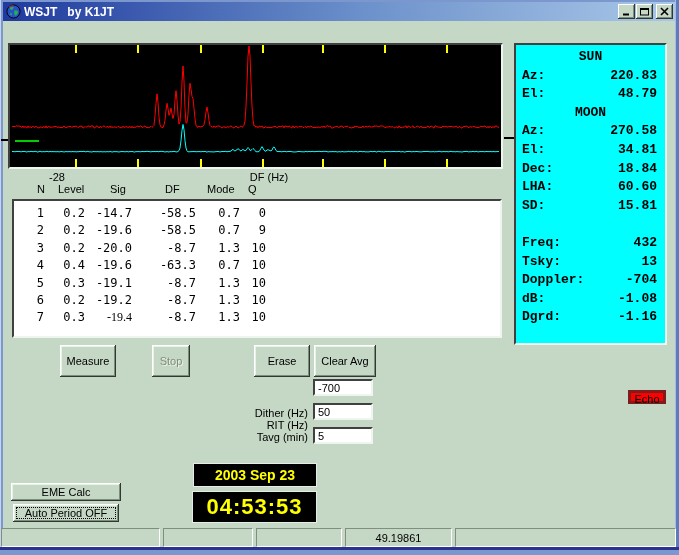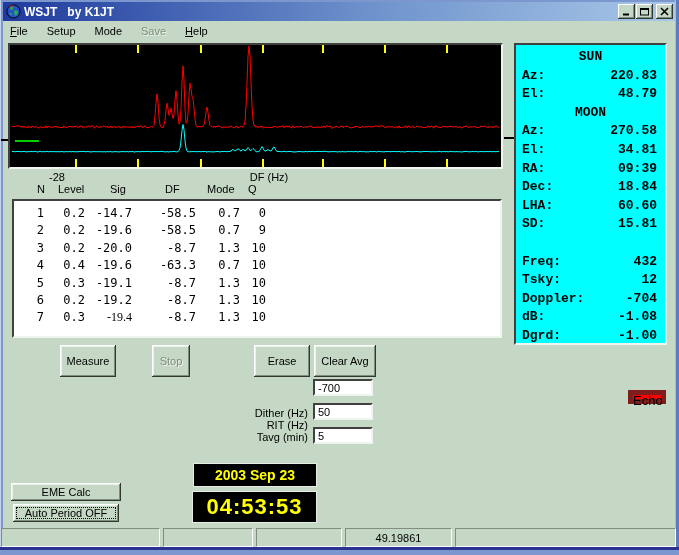--- a/index.html
+++ b/index.html
@@ -91,22 +91,22 @@
     border:2px solid; border-color:#404040 #eef4ee #eef4ee #404040;
     font-family:"Liberation Sans", sans-serif; font-size:11px; padding-left:3px; color:#000;
   }
   .fl-rit    { left:226px; top:381px;margin-top:36px; }  .fi-rit    { left:313px; top:379px; }
   .fl-dither { left:226px; top:405px; }  .fi-dither { left:313px; top:403px; }
   .fl-tavg   { left:226px; top:429px; }  .fi-tavg   { left:313px; top:427px; }
 
   
   .echo-badge {
     position:absolute; left:628px; top:390px; width:38px; height:14px;
-    background:#ff0000; border:5px solid #7f1d1d; color:#000;
-    font-size:13px; text-align:center; line-height:12px;
+    background:#ff0000; border:3px solid #7f1d1d; color:#000;
+    font-size:11px; text-align:center; line-height:12px;
   }
 
   
   .date-display {
     position:absolute; left:193px; top:463px; width:124px; height:24px;
     background:#000; border:1px solid #e6ede6;
     color:#ffff00; font-weight:bold; font-size:14px;
     display:flex; align-items:center; justify-content:center;
   }
   .time-display {
@@ -166,27 +166,20 @@
           <rect x="1.5" y="1" width="8" height="2" fill="#000"></rect>
         </svg>
     </div>
     <div class="winbtn close">
       <svg width="9" height="9" viewBox="0 0 9 9">
           <path d="M1 1 L8 8 M8 1 L1 8" stroke="#000" stroke-width="1.6"></path>
         </svg>
     </div>
   </div>
 
-  <div class="menubar">
-      <span class="menu-item uf">File</span>
-      <span class="menu-item">Setup</span>
-      <span class="menu-item">Mode</span>
-      <span class="menu-item dis">Save</span>
-      <span class="menu-item uf">Help</span>
-    </div>
 
   <div class="spectrum-box">
     <svg id="spectrum-svg" width="491" height="122">
         <rect x="65" y="0" width="2" height="8" fill="#ffff00"></rect>
         <rect x="65" y="114" width="2" height="8" fill="#ffff00"></rect>
         <rect x="127" y="0" width="2" height="8" fill="#ffff00"></rect>
         <rect x="127" y="114" width="2" height="8" fill="#ffff00"></rect>
         <rect x="190" y="0" width="2" height="8" fill="#ffff00"></rect>
         <rect x="190" y="114" width="2" height="8" fill="#ffff00"></rect>
         <rect x="252" y="0" width="2" height="8" fill="#ffff00"></rect>
@@ -258,55 +251,51 @@
       <div class="astro-h">MOON</div>
       <div class="astro-row">
         <span>Az:</span>
         <span>270.58</span>
       </div>
       <div class="astro-row">
         <span>El:</span>
         <span>34.81</span>
       </div>
       <div class="astro-row">
-        <span>RA:</span>
-        <span>09:39</span>
-      </div>
-      <div class="astro-row">
         <span>Dec:</span>
         <span>18.84</span>
       </div>
       <div class="astro-row">
         <span>LHA:</span>
         <span>60.60</span>
       </div>
       <div class="astro-row">
         <span>SD:</span>
         <span>15.81</span>
       </div>
       <div class="astro-blank"></div>
       <div class="astro-row">
         <span>Freq:</span>
         <span>432</span>
       </div>
       <div class="astro-row">
         <span>Tsky:</span>
-        <span>12</span>
+        <span>13</span>
       </div>
       <div class="astro-row">
         <span>Doppler:</span>
         <span>-704</span>
       </div>
       <div class="astro-row">
         <span>dB:</span>
         <span>-1.08</span>
       </div>
       <div class="astro-row">
         <span>Dgrd:</span>
-        <span>-1.00</span>
+        <span>-1.16</span>
       </div>
     </div>
 
   <div class="statusbar">
       <div class="spanel" style="left: 1px; width: 159px;"></div>
       <div class="spanel" style="left: 163px; width: 90px;"></div>
       <div class="spanel" style="left: 256px; width: 86px;"></div>
       <div class="spanel" style="left: 345px; width: 107px;">49.19861</div>
       <div class="spanel" style="left: 455px; width: 221px;"></div>
     </div>

